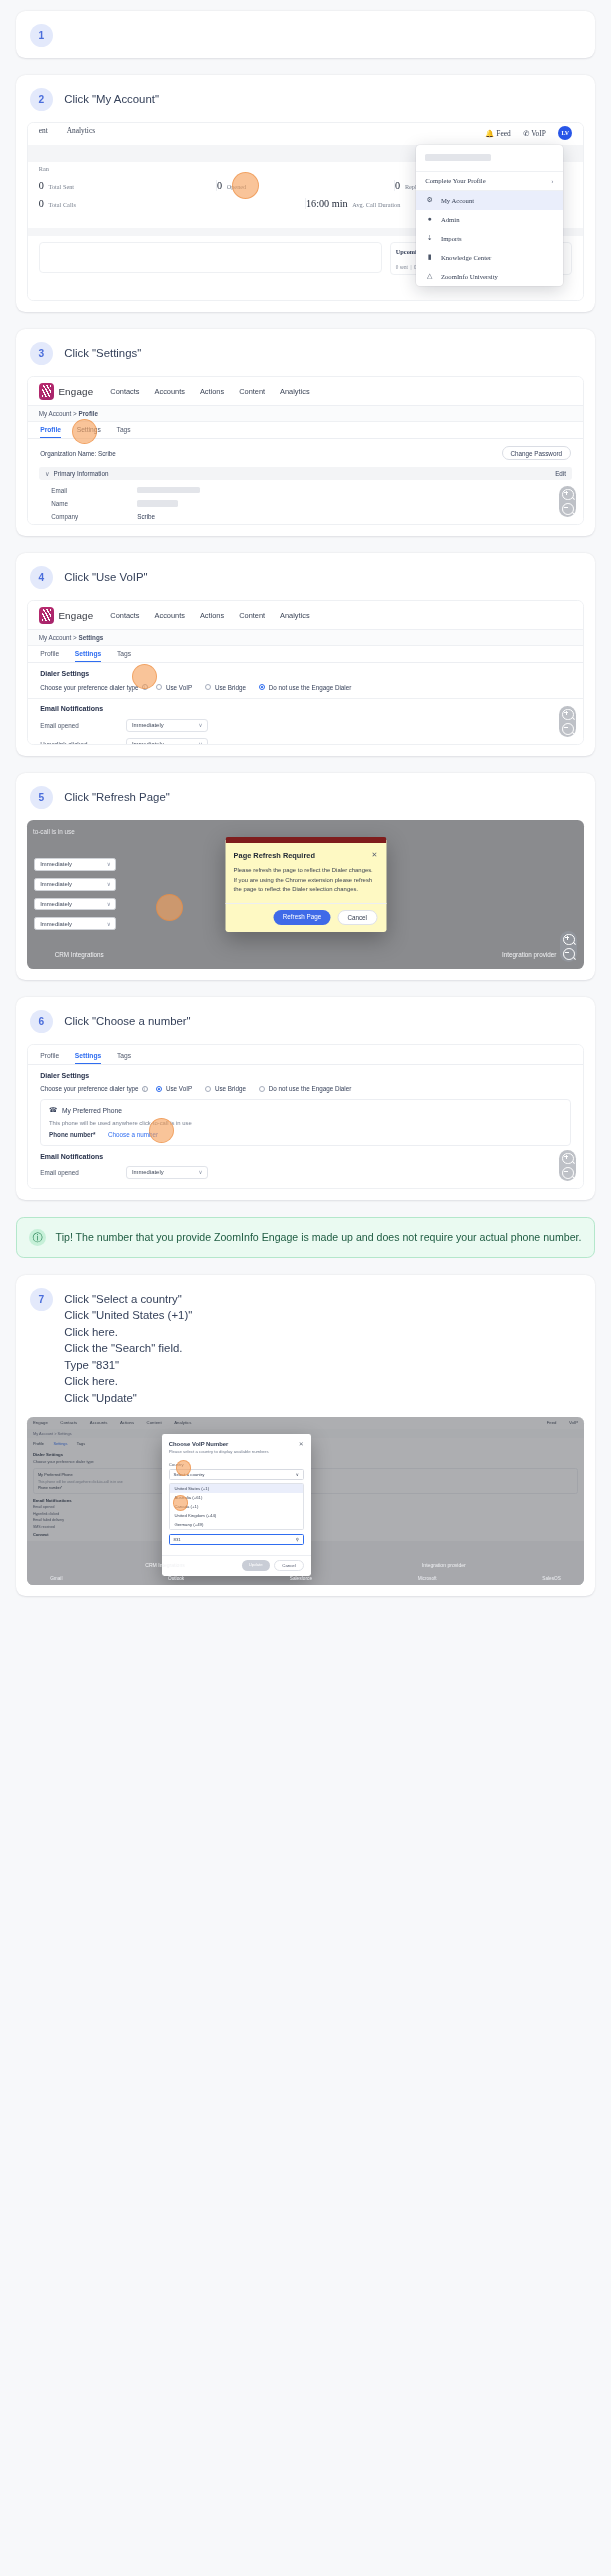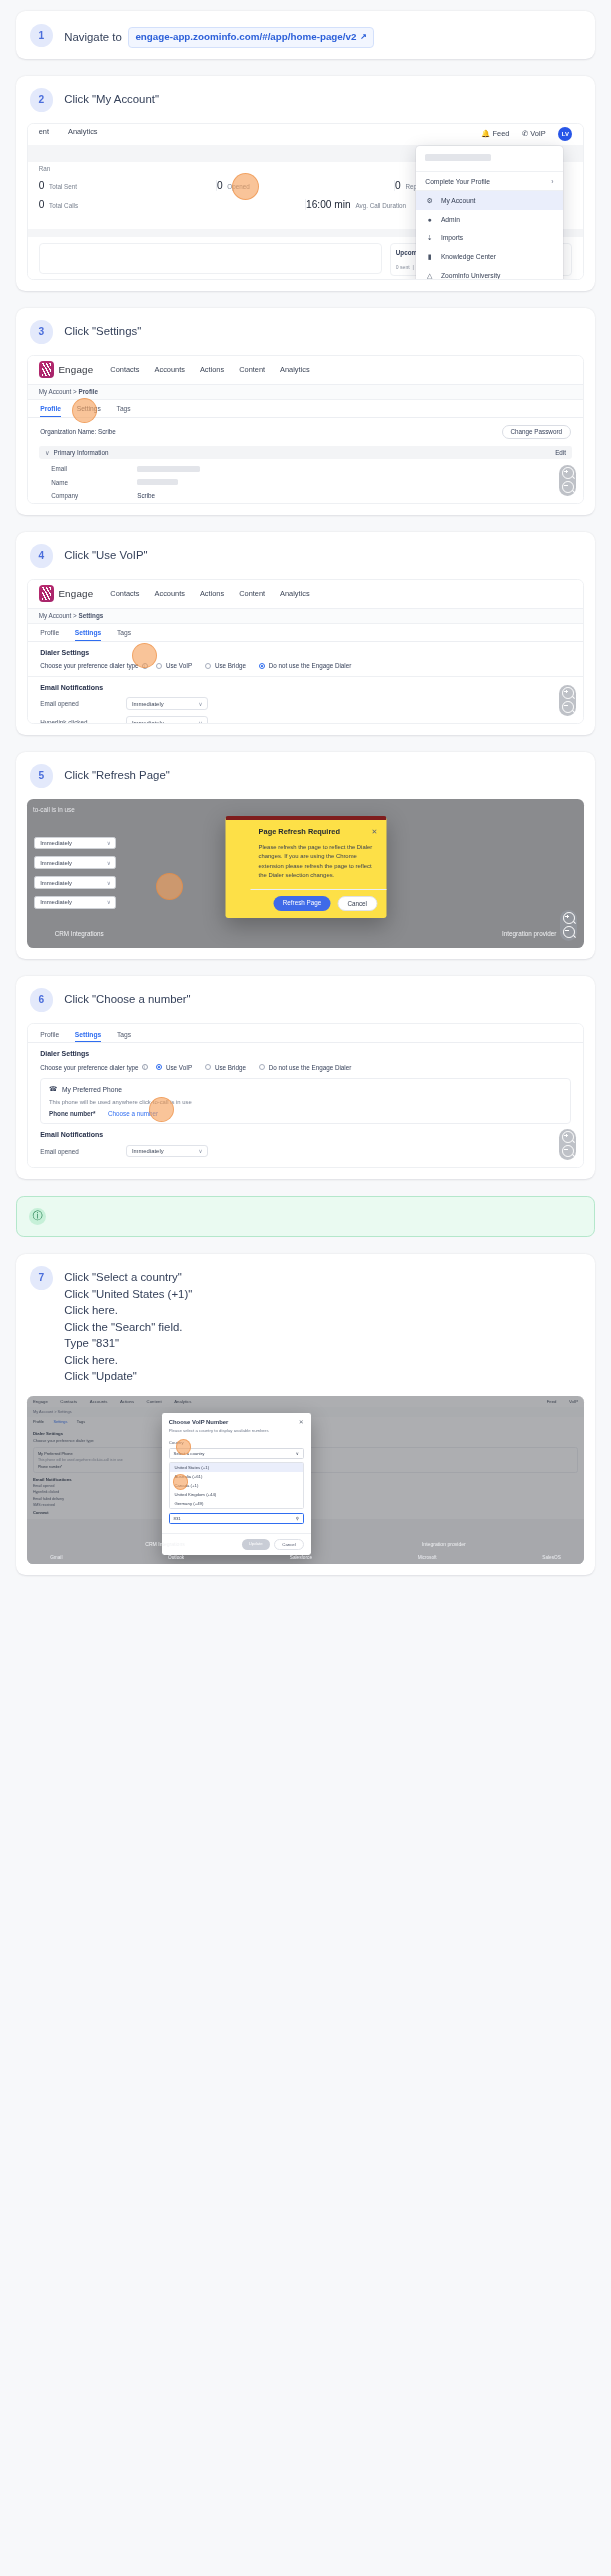--- a/index.html
+++ b/index.html
@@ -132,24 +132,23 @@
   .dd-item { display: flex; align-items: center; gap: 7px; padding: 5.5px 9.4px; color: #333d52; }
   .dd-item.sel2 { background: #eaeefb; }
   .dd-item .ic { width: 8.6px; text-align: center; font-size: 7px; color: #4b5568; }
   .dd-sep { height: 0.8px; background: #eef0f3; }
   .dd-chev { margin-left: auto; color: #6b7governance; color:#6b7388; }
 
   
   .grayshot { background: #8a8b8e; position: relative; }
   .modal {
     position: absolute; left: 50%; transform: translateX(-50%); top: 17px;
-    width: 161px; background: #fde047; border-radius: 2.4px;
-    border-top: 4px solid #7f1d1d;
+    width: 161px; background: #fef9c3; border-radius: 2.4px;
+    border-top: 6px solid #7f1d1d;
     box-shadow: 0 7.8px 22px rgba(0,0,0,.28);
-    padding-left: 25px;
   }
   .modal-h { display: flex; align-items: center; padding: 7.8px 8.6px 4.7px 8.6px; }
   .modal-h .ttl { font-size: 7.4px; font-weight: bold; color: #1f2733; }
   .modal-h .x { margin-left: auto; font-size: 7px; color: #5d6573; }
   .modal-b { padding: 1.6px 8.6px 8.6px 8.6px; font-size: 5.9px; line-height: 1.6; color: #3b4250; }
   .modal-f { border-top: 0.8px solid #eceef2; padding: 6.3px 8.6px; display: flex; justify-content: flex-end; gap: 6.3px; }
   .btn-p { background: #3f6ae8; color: #fff; border-radius: 9.4px; padding: 3.1px 9.4px; font-size: 6.3px; }
   .btn-c { background: #fff; border: 0.8px solid #dfe2e8; color: #343d50; border-radius: 9.4px; padding: 3.1px 9.4px; font-size: 6.3px; }
   .gsel { width: 82px; border: 0.8px solid #cfd2d7; border-radius: 2.4px; padding: 2.4px 4.7px; font-size: 5.9px; background: #fff; display: flex; justify-content: space-between; color:#3e4759;}
   .gfoot { display: flex; justify-content: space-between; padding: 6.3px 28px; font-size: 6.3px; color: #f2f3f5; }
@@ -193,36 +192,29 @@
   .s7-crm { position: absolute; left: 0; right: 0; bottom: 17px; display:flex; justify-content: space-around; font-size: 5.1px; color: #f0f1f3; }
 </style>
 </head>
 <body>
 
 <div class="page">
 
   <div class="step-card">
     <div class="step-head">
       <div class="step-num">1</div>
-      <div class="step-text">
-        <span>Navigate to</span>
-        <span class="url-pill">
-          <span>engage-app.zoominfo.com/#/app/home-page/v2</span>
-          <span class="ext-ic">↗</span>
-        </span>
-      </div>
     </div>
   </div>
 
   <div class="step-card">
     <div class="step-head">
       <div class="step-num">2</div>
       <div class="step-text">Click "My Account"</div>
     </div>
-    <div class="shot" style="height:157px;margin:0 11px 11px 11px;border-radius:6.3px;border:0.8px solid #eef0f3;">
+    <div class="shot" style="height:179px;margin:0 11px 11px 11px;border-radius:6.3px;border:0.8px solid #eef0f3;font-family:Liberation Serif, serif;">
       <div class="app" style="position:relative;height:100%;">
         <div class="dash-top">
           <span>ent</span>
           <span>Analytics</span>
           <div class="hdr-right">
             <span>🔔 <span>Feed</span></span>
             <span>✆ <span>VoIP</span></span>
             <span class="avatar">LV</span>
           </div>
         </div>
@@ -571,20 +563,21 @@
           <span>
               <span class="zcircle"></span>
             </span>
         </div>
       </div>
     </div>
   </div>
 
   <div class="tip">
     <div class="tip-ic">ⓘ</div>
+    <div class="tip-tx">Tip! The number that you provide ZoomInfo Engage is made up and does not require your actual phone number.</div>
   </div>
 
   <div class="step-card">
     <div class="step-head">
       <div class="step-num">7</div>
       <div class="step-text">
         <div class="line">Click "Select a country"</div>
         <div class="line">Click "United States (+1)"</div>
         <div class="line">Click here.</div>
         <div class="line">Click the "Search" field.</div>

